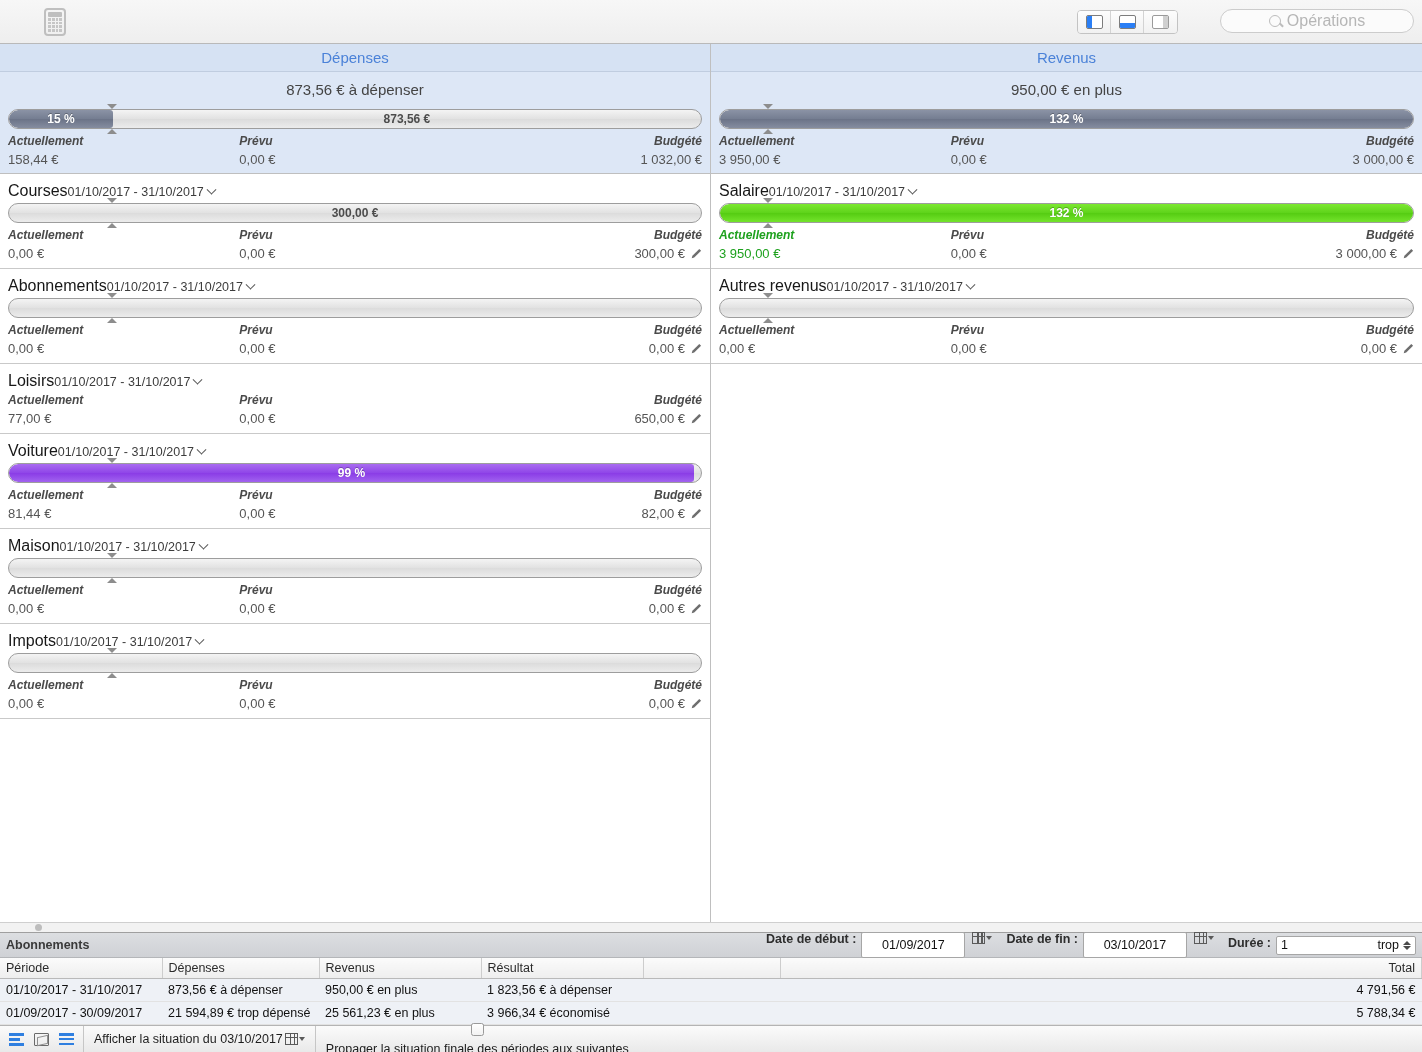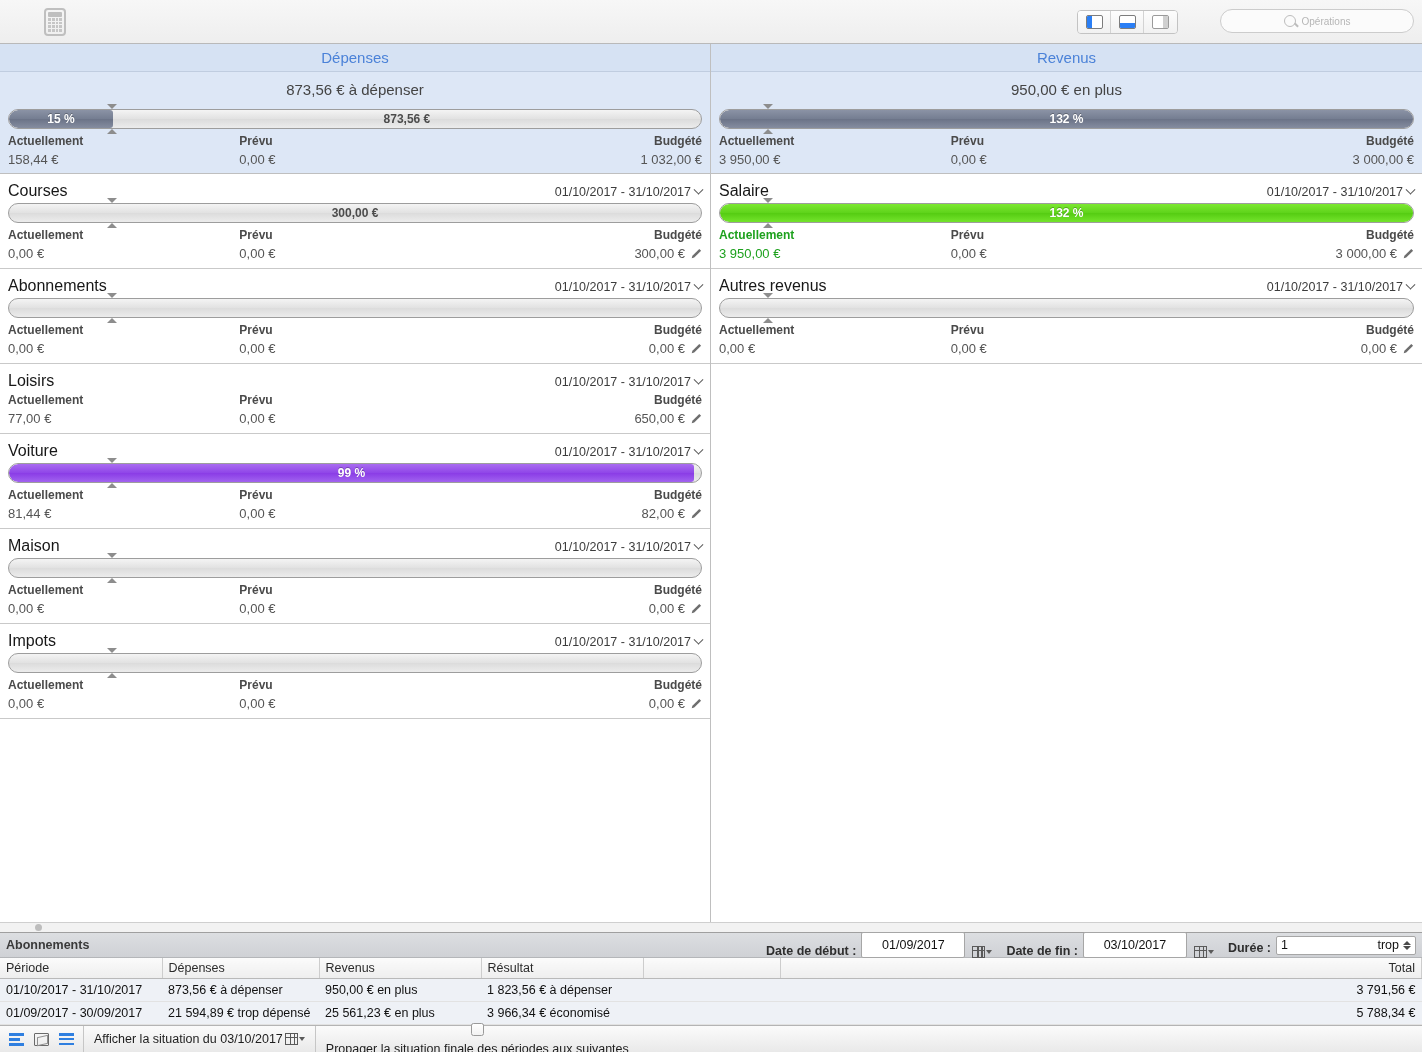--- a/index.html
+++ b/index.html
@@ -40,21 +40,21 @@
   .pane-ico.right-off::before{ content:""; position:absolute; right:0; top:0; bottom:0; width:5.5px; background:#d0d0d0; }
   .seg-btn.active .pane-ico { border-color:#7d7d7d; }
 
   .search-box {
     position: absolute; left: 1220px; top: 9px; width: 194px; height: 24px;
     border: 1px solid #cccccc; border-radius: 13px; background: #fbfbfb;
     display: flex; align-items: center; justify-content: center; gap: 6px;
   }
   .search-ico { width: 12px; height: 12px; border: 1.6px solid #bdbdbd; border-radius: 50%; position: relative; }
   .search-ico::after { content: ""; position: absolute; width: 5px; height: 1.6px; background: #bdbdbd; transform: rotate(45deg); right: -4px; bottom: 0px; }
-  .search-ph { color: #b6b6b6; font-size: 10px; }
+  .search-ph { color: #b6b6b6; font-size: 16px; }
 
   
   .columns { flex: 1 1 auto; display: flex; min-height: 0; }
   .col { width: 711px; display: flex; flex-direction: column; background: #fff; }
   .col.left { border-right: 1px solid #bfbfbf; }
 
   .col-head {
     height: 28px; flex: 0 0 28px; background: #d6e2f3;
     display: flex; align-items: center; justify-content: center;
     color: #4b82d8; font-size: 15px; border-bottom: 1px solid #c0cde0;
@@ -86,43 +86,43 @@
   .bar-label.on-track { color: #4c4c4c; }
   .marker { position: absolute; width: 0; height: 0; border-left: 5px solid transparent; border-right: 5px solid transparent; }
   .marker.top { top: -5px; border-top: 5px solid #8d8d8d; }
   .marker.bot { bottom: -5px; border-bottom: 5px solid #8d8d8d; }
 
   
   .stats { display: flex; font-size: 12.5px; padding-top: 3px; }
   .stat { flex: 1; }
   .stat.c2 { text-align: left; }
   .stat.c3 { text-align: right; position: relative; padding-right: 0; }
-  .stat .lbl { font-weight: bold; color: #4a4a4a; font-size: 12px; }
+  .stat .lbl { font-weight: bold; color: #4a4a4a; font-size: 12px; font-style: italic; }
   .stat .val { color: #555; font-size: 13px; padding-top: 4px; }
   .stat.green .lbl, .stat.green .val { color: #1ea11e; }
 
   
   .rows { flex: 1 1 auto; overflow: hidden; }
   .row { border-bottom: 1px solid #c9c9c9; padding: 8px 8px 7px 8px; background: #fff; }
-  .row-head { display: flex; align-items: baseline; justify-content: space-between; }
+  .row-head { display: flex; align-items: baseline; }
   .row-title { font-size: 16px; color: #171717; }
   .row-period { font-size: 12.5px; color: #3c3c3c; display: flex; align-items: center; gap: 4px; }
   .chev { display: inline-block; width: 7px; height: 7px; border-right: 1.3px solid #555; border-bottom: 1.3px solid #555; transform: rotate(45deg) translate(-2px,-2px); }
   .pencil { display: inline-block; width: 12px; height: 12px; position: relative; margin-left: 5px; vertical-align: -2px; }
   .pencil svg { display:block; }
 
   
   .nav-panel { flex: 0 0 auto; border-top: 1px solid #9f9f9f; background: #edeef0; }
   .nav-bar {
     height: 25px; display: flex; align-items: center; padding: 0 6px;
     background: linear-gradient(to bottom,#dcdee1,#cfd1d5);
     border-bottom: 1px solid #b4b6b9; font-size: 12.5px; color: #3a3a3a; font-weight: bold;
   }
   .nav-bar .spacer { flex: 1; }
-  .nav-ctl { display: flex; align-items: flex-end; gap: 5px; margin-left: 14px; font-weight: bold; font-size: 12.5px; color:#2e2e2e; }
+  .nav-ctl { display: flex; align-items: flex-start; gap: 5px; margin-left: 14px; font-weight: bold; font-size: 12.5px; color:#2e2e2e; }
   .date-field {
     width: 104px; height: 26px; background: #fff; border: 1px solid #a6a6a6; border-radius: 2px;
     display: flex; align-items: center; justify-content: center; font-weight: normal; font-size: 12.5px; color: #111;
   }
   .cal-btn { display: flex; align-items: center; gap: 1px; margin-left: 2px; }
   .cal-ico { width: 13px; height: 12px; border: 1.3px solid #5a5a5a; position: relative; }
   .cal-ico::before { content:""; position:absolute; left:0; right:0; top:2.5px; height:1.2px; background:#5a5a5a; }
   .cal-ico::after  { content:""; position:absolute; top:0; bottom:0; left:4px; width:1.2px; background:#5a5a5a; box-shadow: 4px 0 0 #5a5a5a; }
   .tri-dn { width:0;height:0;border-left:3.5px solid transparent;border-right:3.5px solid transparent;border-top:4px solid #5a5a5a; }
   .dur-field {
@@ -557,21 +557,21 @@
             <th class="r">Total</th>
           </tr>
         </thead>
       <tbody id="nav-body">
           <tr class="data">
             <td>01/10/2017 - 31/10/2017</td>
             <td class="">873,56 € à dépenser</td>
             <td class="pos">950,00 € en plus</td>
             <td>1 823,56 € à dépenser</td>
             <td></td>
-            <td class="r">3 791,56 €</td>
+            <td class="r">4 791,56 €</td>
           </tr>
           <tr class="data">
             <td>01/09/2017 - 30/09/2017</td>
             <td class="neg">21 594,89 € trop dépensé</td>
             <td class="pos">25 561,23 € en plus</td>
             <td>3 966,34 € économisé</td>
             <td></td>
             <td class="r">5 788,34 €</td>
           </tr>
         </tbody>

